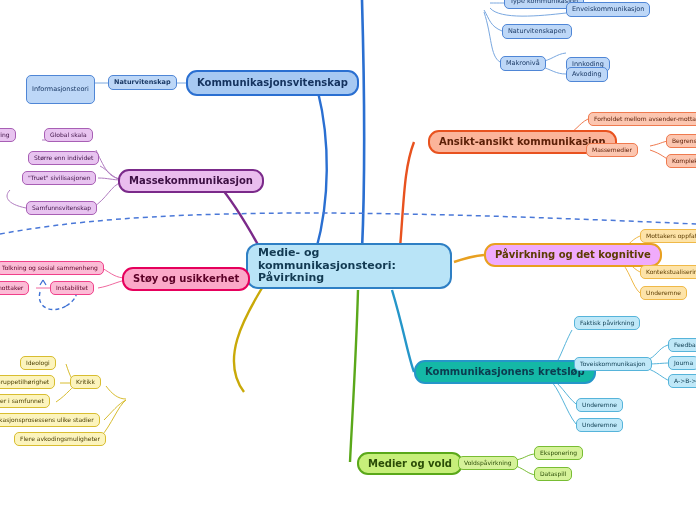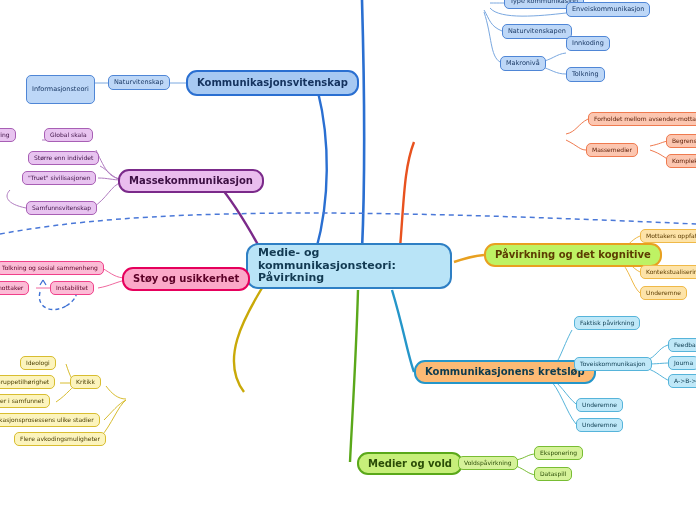--- a/index.html
+++ b/index.html
@@ -23,23 +23,23 @@
   .purple-m{background:#eabdee;border-color:#7b2a8a;color:#3d1044;}
   .purple-s{background:#e8c4f0;border-color:#a85fb5;color:#3d1044;}
   .pink-m{background:#fba8c8;border-color:#e6005c;color:#5c0027;}
   .pink-s{background:#fcbcd6;border-color:#f0408a;color:#5c0027;}
   .yellow-m{background:#fbf0a8;border-color:#c9a908;color:#4d4004;}
   .yellow-s{background:#fcf4bd;border-color:#d8bd30;color:#4d4004;}
   .green-m{background:#c7ef7a;border-color:#5aa81a;color:#2b4d07;}
   .green-s{background:#d6f29a;border-color:#78bd33;color:#2b4d07;}
   .orange-m{background:#fbb49a;border-color:#e8521f;color:#5c2008;}
   .orange-s{background:#fcc6b0;border-color:#ef7a4f;color:#5c2008;}
-  .amber-m{background:#bef264;border-color:#e8a020;color:#5c3c02;text-align:center;}
+  .amber-m{background:#f0abfc;border-color:#e8a020;color:#5c3c02;text-align:center;}
   .amber-s{background:#fde3a8;border-color:#efb948;color:#5c3c02;}
-  .cyan-m{background:#fdba74;border-color:#2596c9;color:#0c3b4f;text-align:right;}
+  .cyan-m{background:#14b8a6;border-color:#2596c9;color:#0c3b4f;text-align:right;}
   .cyan-s{background:#bfe8f8;border-color:#56b4da;color:#0c3b4f;}
 </style>
 </head>
 <body>
 
 <div id="canvas">
 
   <svg id="wires" viewBox="0 0 696 520" xmlns="http://www.w3.org/2000/svg">
 
     <path d="M316,250 C330,200 330,140 318,92" fill="none" stroke="#2a6fd1" stroke-width="2.4"></path>
@@ -105,28 +105,28 @@
     <path d="M566,140 C578,146 580,150 586,150" fill="none" stroke="#ef7a4f" stroke-width="1"></path>
     <path d="M650,146 C660,144 662,142 668,141" fill="none" stroke="#ef7a4f" stroke-width="1"></path>
     <path d="M650,150 C662,154 664,158 670,160" fill="none" stroke="#ef7a4f" stroke-width="1"></path>
 
     <path d="M0,234 C140,208 340,208 696,224" fill="none" stroke="#4a78d8" stroke-width="1.5" stroke-dasharray="5,4"></path>
   </svg>
 
   <div class="node central" style="left:246px;top:243px;width:206px;height:46px;">Medie- og kommunikasjonsteori: Påvirkning</div>
 
   <div class="node main blue-m" style="left:186px;top:70px;height:26px;">Kommunikasjonsvitenskap</div>
-  <div class="node sub blue-s" style="left:108px;top:75px;height:15px;">Naturvitenskap</div>
+  <div class="node sub blue-s" style="left:108px;top:75px;height:15px;font-weight:bold;">Naturvitenskap</div>
   <div class="node sub blue-s" style="left:26px;top:75px;height:29px;">Informasjonsteori</div>
   <div class="node sub blue-s" style="left:504px;top:-6px;height:15px;">Type kommunikasjon</div>
   <div class="node sub blue-s" style="left:566px;top:2px;height:15px;">Enveiskommunikasjon</div>
   <div class="node sub blue-s" style="left:502px;top:24px;height:15px;">Naturvitenskapen</div>
   <div class="node sub blue-s" style="left:500px;top:56px;height:15px;">Makronivå</div>
-  <div class="node sub blue-s" style="left:566px;top:36px;height:15px;">Innkoding</div>
-  <div class="node sub blue-s" style="left:566px;top:67px;height:15px;">Tolkning</div>
+  <div class="node sub blue-s" style="left:566px;top:57px;height:15px;">Innkoding</div>
+  <div class="node sub blue-s" style="left:566px;top:67px;height:15px;">Avkoding</div>
 
   <div class="node main purple-m" style="left:118px;top:169px;height:24px;">Massekommunikasjon</div>
   <div class="node sub2 purple-s" style="left:44px;top:128px;height:14px;">Global skala</div>
   <div class="node sub2 purple-s" style="left:-14px;top:128px;height:14px;">føring</div>
   <div class="node sub2 purple-s" style="left:28px;top:151px;height:14px;">Større enn individet</div>
   <div class="node sub2 purple-s" style="left:22px;top:171px;height:14px;">"Truet" sivilisasjonen</div>
   <div class="node sub2 purple-s" style="left:26px;top:201px;height:14px;">Samfunnsvitenskap</div>
 
   <div class="node main pink-m" style="left:122px;top:267px;height:24px;">Støy og usikkerhet</div>
   <div class="node sub2 pink-s" style="left:-4px;top:261px;height:14px;">Tolkning og sosial sammenheng</div>
@@ -152,18 +152,19 @@
   <div class="node sub2 cyan-s" style="left:668px;top:356px;height:14px;">Journa</div>
   <div class="node sub2 cyan-s" style="left:668px;top:374px;height:14px;">A-&gt;B-&gt;</div>
   <div class="node sub2 cyan-s" style="left:576px;top:398px;height:14px;">Underemne</div>
   <div class="node sub2 cyan-s" style="left:576px;top:418px;height:14px;">Underemne</div>
 
   <div class="node main amber-m" style="left:484px;top:243px;height:24px;">Påvirkning og det kognitive</div>
   <div class="node sub2 amber-s" style="left:640px;top:229px;height:14px;">Mottakers oppfat</div>
   <div class="node sub2 amber-s" style="left:640px;top:265px;height:14px;">Kontekstualiserin</div>
   <div class="node sub2 amber-s" style="left:640px;top:286px;height:14px;">Underemne</div>
 
+  <div class="node main orange-m" style="left:428px;top:130px;height:24px;">Ansikt-ansikt kommunikasjon</div>
   <div class="node sub2 orange-s" style="left:588px;top:112px;height:14px;">Forholdet mellom avsender-mottake</div>
   <div class="node sub2 orange-s" style="left:586px;top:143px;height:14px;">Massemedier</div>
   <div class="node sub2 orange-s" style="left:666px;top:134px;height:14px;">Begrenset</div>
   <div class="node sub2 orange-s" style="left:666px;top:154px;height:14px;">Kompleksi</div>
 
 </div>
 
 </body></html>

